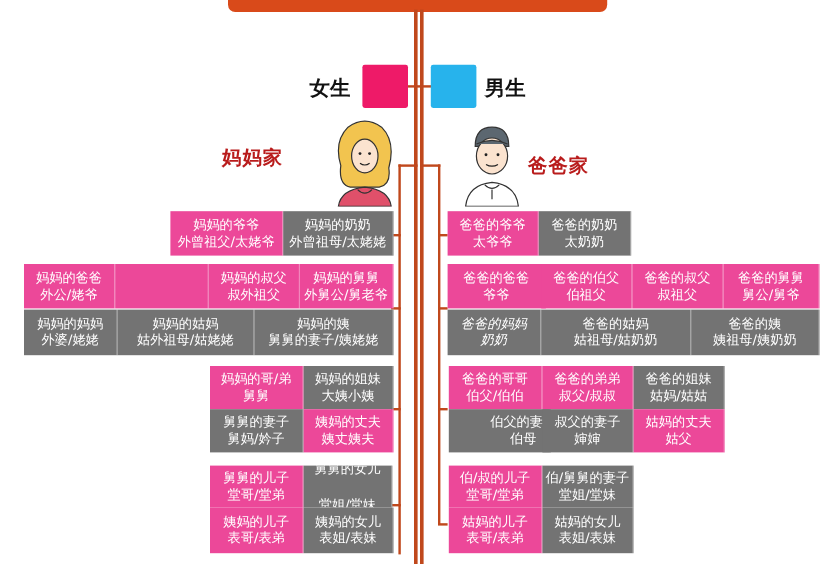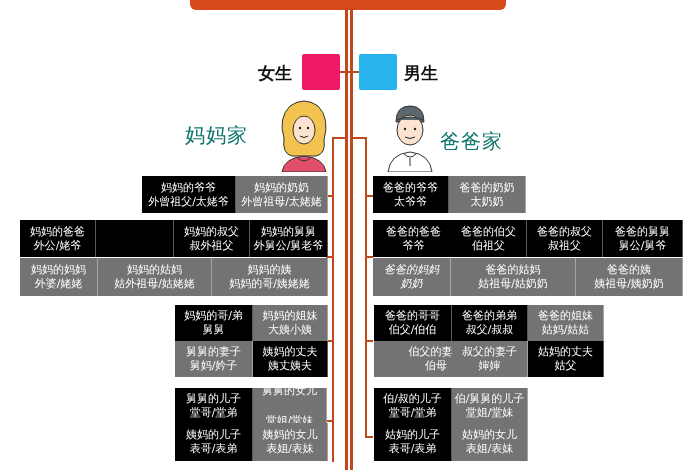--- a/index.html
+++ b/index.html
@@ -7,26 +7,26 @@
     body { position: relative; font-family: "DejaVu Sans", sans-serif; }
 
     .title-bar { position: absolute; left: 190px; top: -10px; width: 316px; height: 20px;
       background: #d94a1a; border-radius: 6px; }
 
     .line { position: absolute; background: #c0481c; }
 
     .legend-label { position: absolute; font-size: 17px; font-weight: bold; color: #111; }
     .legend-swatch { position: absolute; width: 38px; height: 36px; border-radius: 2px; }
 
-    .family-title { position: absolute; font-size: 20px; font-weight: normal; color: #0f766e; letter-spacing: 1px; }
+    .family-title { position: absolute; font-size: 16px; font-weight: bold; color: #b91c1c; letter-spacing: 1px; }
 
     .box { position: absolute; color: #fff; font-size: 11px; line-height: 14px;
       display: flex; flex-direction: column; justify-content: center; align-items: center;
       text-align: center; border-right: 1px solid rgba(255,255,255,0.35); white-space: nowrap; overflow: hidden; }
-    .box.m { background: #000000; }
+    .box.m { background: #ec4899; }
     .box.f { background: #737373; }
     .box span { display: block; }
 
     .avatar { position: absolute; }
   </style>
 </head>
 <body>
 
 <div class="title-bar"></div>
 
@@ -107,21 +107,21 @@
 <div class="box f" style="left:20px; top:258px; width:78px; height:38px;">
   <span>妈妈的妈妈</span>
   <span>外婆/姥姥</span>
 </div>
 <div class="box f" style="left:98px; top:258px; width:114px; height:38px;">
   <span>妈妈的姑妈</span>
   <span>姑外祖母/姑姥姥</span>
 </div>
 <div class="box f" style="left:212px; top:258px; width:116px; height:38px;">
   <span>妈妈的姨</span>
-  <span>妈妈的哥/姨姥姥</span>
+  <span>舅舅的妻子/姨姥姥</span>
 </div>
 
 <div class="box m" style="left:175px; top:305px; width:78px; height:36px;">
   <span>妈妈的哥/弟</span>
   <span>舅舅</span>
 </div>
 <div class="box f" style="left:253px; top:305px; width:75px; height:36px;">
   <span>妈妈的姐妹</span>
   <span>大姨小姨</span>
 </div>
@@ -216,21 +216,21 @@
 <div class="box m" style="left:528px; top:341px; width:76px; height:36px;">
   <span>姑妈的丈夫</span>
   <span>姑父</span>
 </div>
 
 <div class="box m" style="left:374px; top:388px; width:78px; height:35px;">
   <span>伯/叔的儿子</span>
   <span>堂哥/堂弟</span>
 </div>
 <div class="box f" style="left:452px; top:388px; width:76px; height:35px;">
-  <span>伯/舅舅的儿子</span>
+  <span>伯/舅舅的妻子</span>
   <span>堂姐/堂妹</span>
 </div>
 
 <div class="box m" style="left:374px; top:423px; width:78px; height:38px;">
   <span>姑妈的儿子</span>
   <span>表哥/表弟</span>
 </div>
 <div class="box f" style="left:452px; top:423px; width:76px; height:38px;">
   <span>姑妈的女儿</span>
   <span>表姐/表妹</span>

